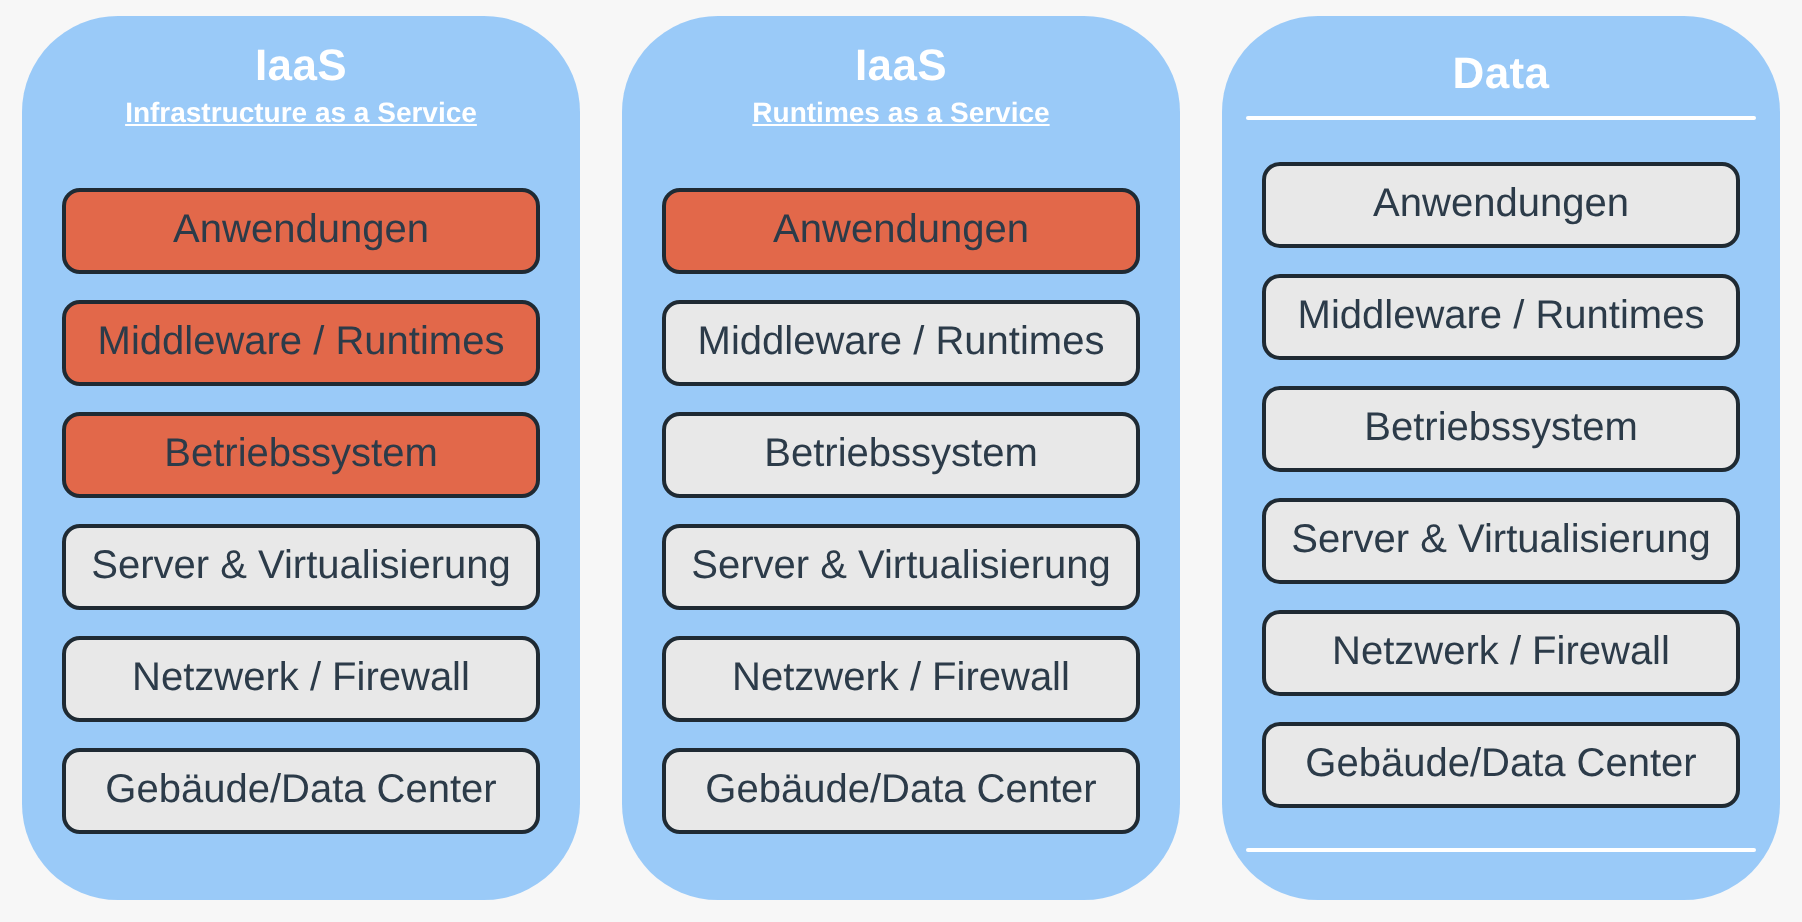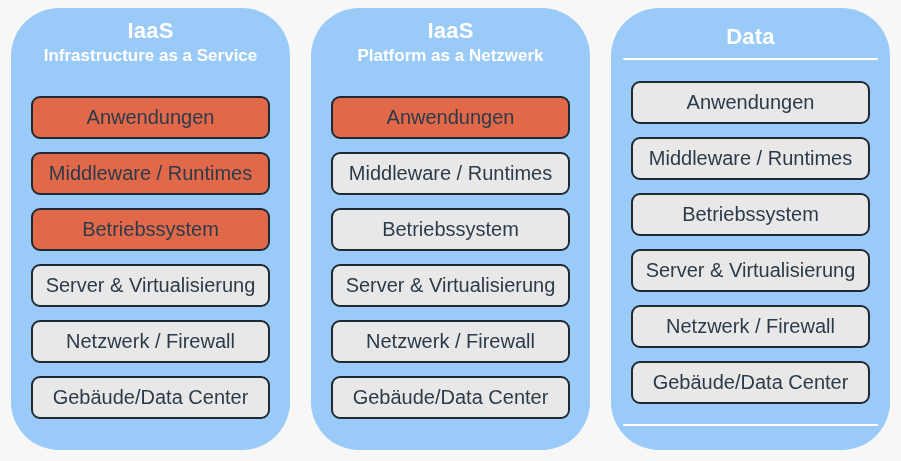--- a/index.html
+++ b/index.html
@@ -35,23 +35,24 @@
     text-align: center;
     color: var(--title-text, #FFFFFF);
     font-size: 22px;
     font-weight: bold;
     line-height: 1.1;
     letter-spacing: 0.2px;
   }
   .col-subtitle {
     text-align: center;
     color: var(--title-text, #FFFFFF);
-    font-size: 17px;
+    font-size: 14px;
     font-weight: bold;
     margin-top: 3px;
+    text-decoration: underline;
   }
   .divider {
     height: 2px;
     background: var(--divider, #FFFFFF);
     margin: 9px 12px 0;
     border-radius: 1px;
   }
   .layers {
     display: flex;
     flex-direction: column;
@@ -108,21 +109,21 @@
           <span>Gebäude/Data Center</span>
         </div>
     </div>
     <div class="spacer"></div>
     <div class="divider bottom"></div>
   </section>
 
   <section class="column">
     <header>
       <h2 class="col-title">IaaS</h2>
-      <div class="col-subtitle">Platform as a Netzwerk</div>
+      <div class="col-subtitle">Runtimes as a Service</div>
     </header>
     <div class="divider"></div>
     <div class="layers">
       <div class="layer highlighted">
           <span>Anwendungen</span>
         </div>
       <div class="layer">
           <span>Middleware / Runtimes</span>
         </div>
       <div class="layer">

